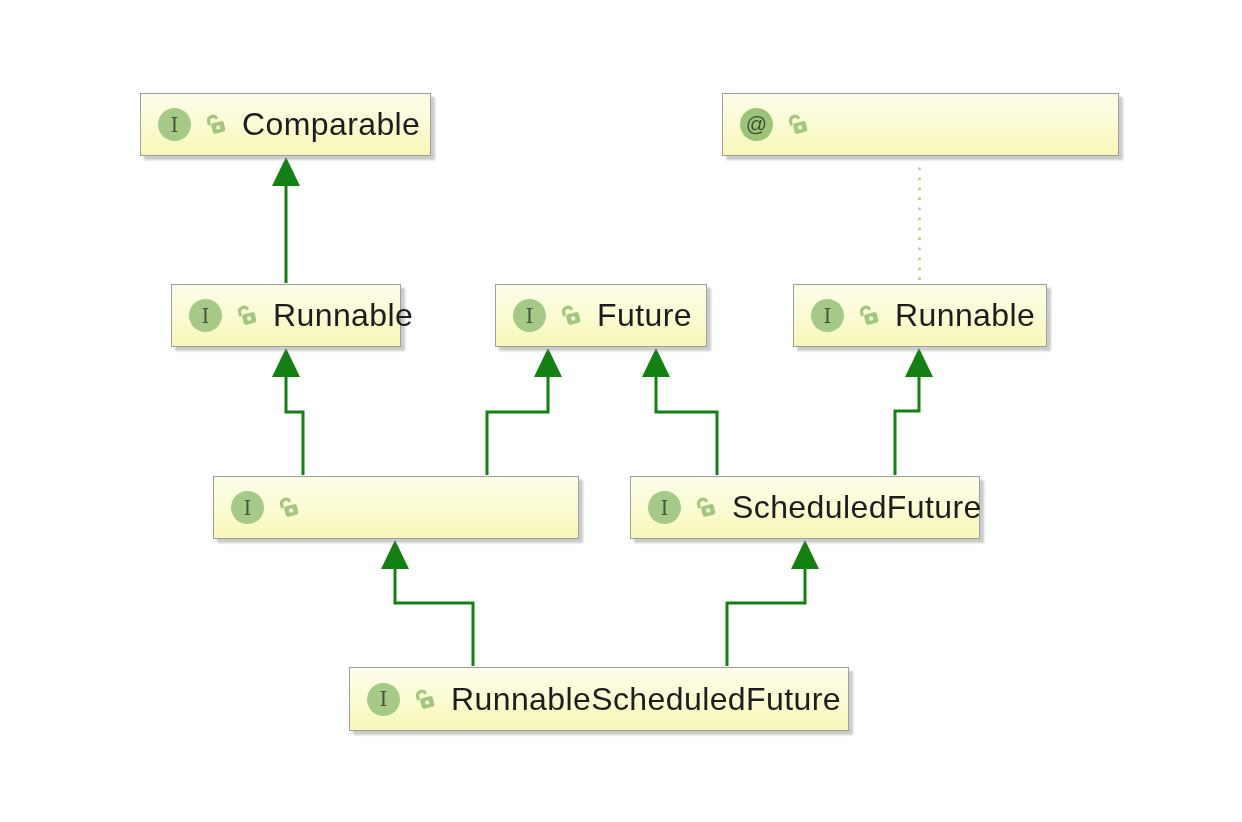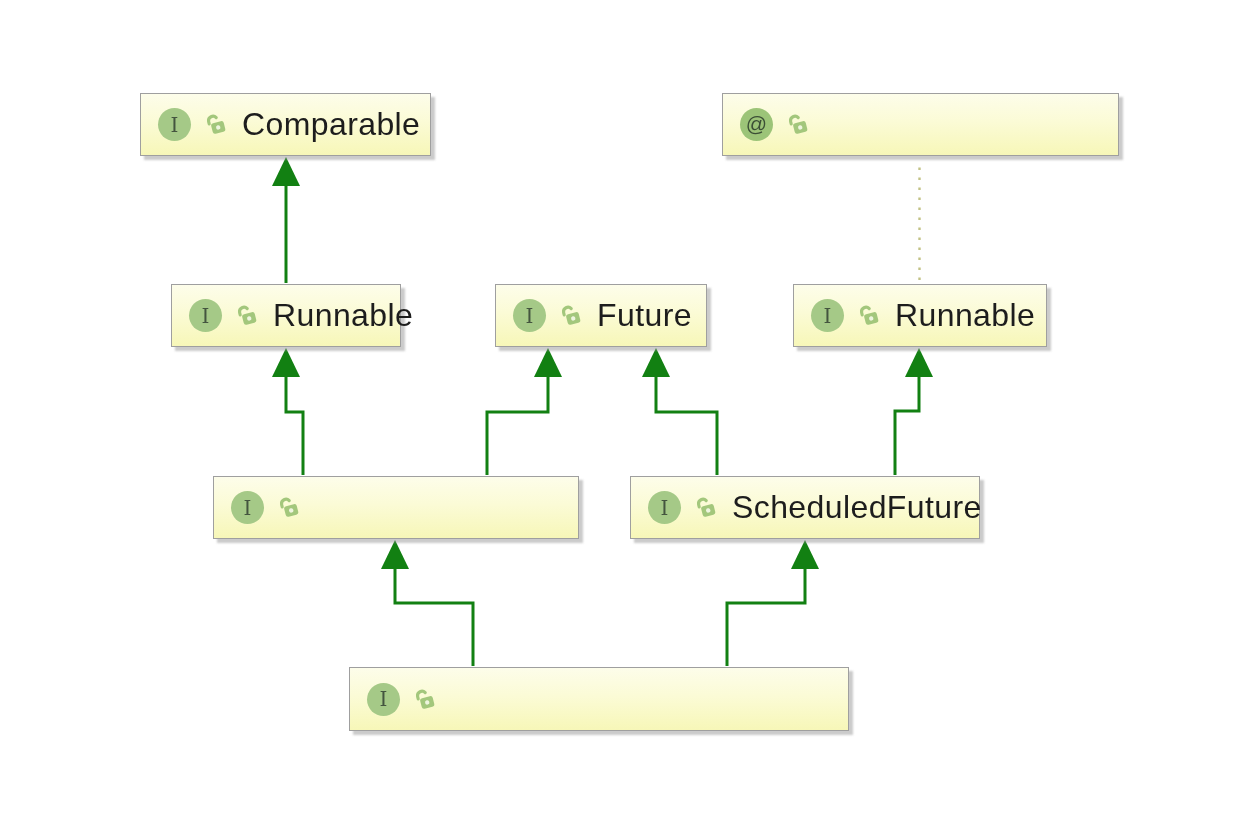--- a/index.html
+++ b/index.html
@@ -197,15 +197,16 @@
     <span class="badge">
       <span class="badge-glyph">I</span>
     </span>
     <svg class="lock" viewBox="0 0 24 24">
       <g transform="rotate(-14 12 12)">
         <path d="M7.2 10.2 V7.8 a4.3 4.3 0 0 1 8 -1.8" fill="none" stroke="#a3c77c" stroke-width="3" stroke-linecap="round"></path>
         <rect x="8.6" y="10.4" width="12.4" height="10.4" rx="2.4" fill="#a3c77c"></rect>
         <circle cx="14.8" cy="15.6" r="2.1" fill="#eef5df"></circle>
       </g>
     </svg>
+    <span class="label">RunnableScheduledFuture</span>
   </div>
 
 </div>
 
 </body></html>

